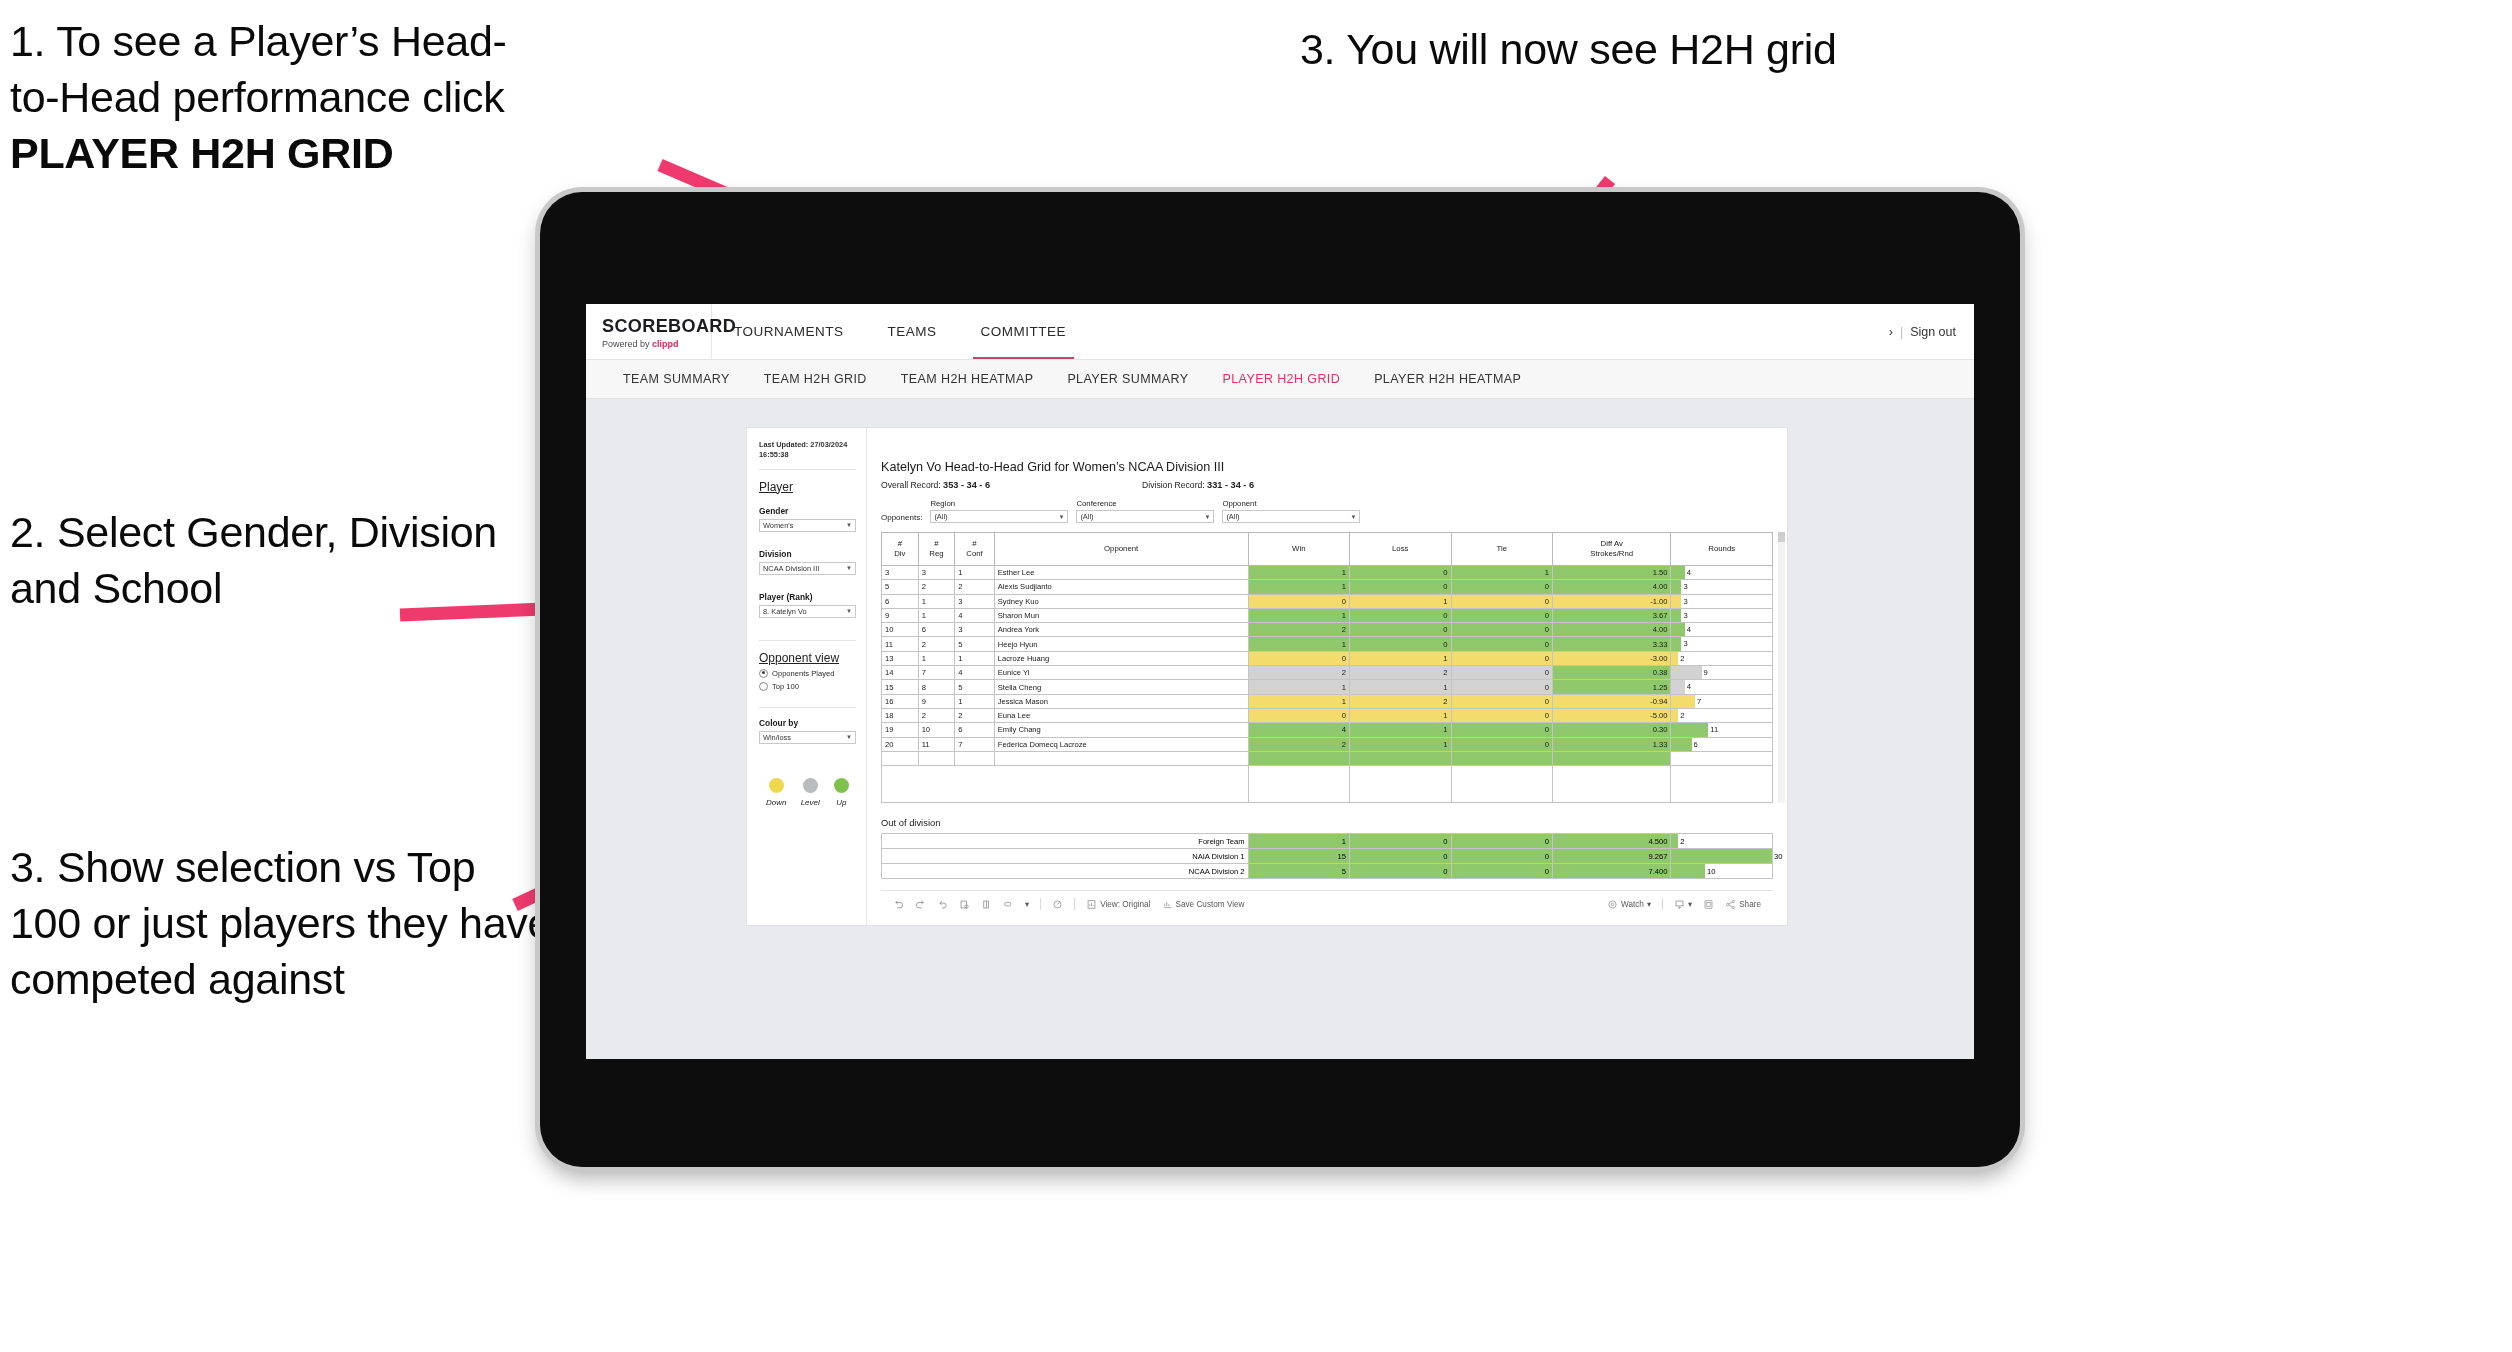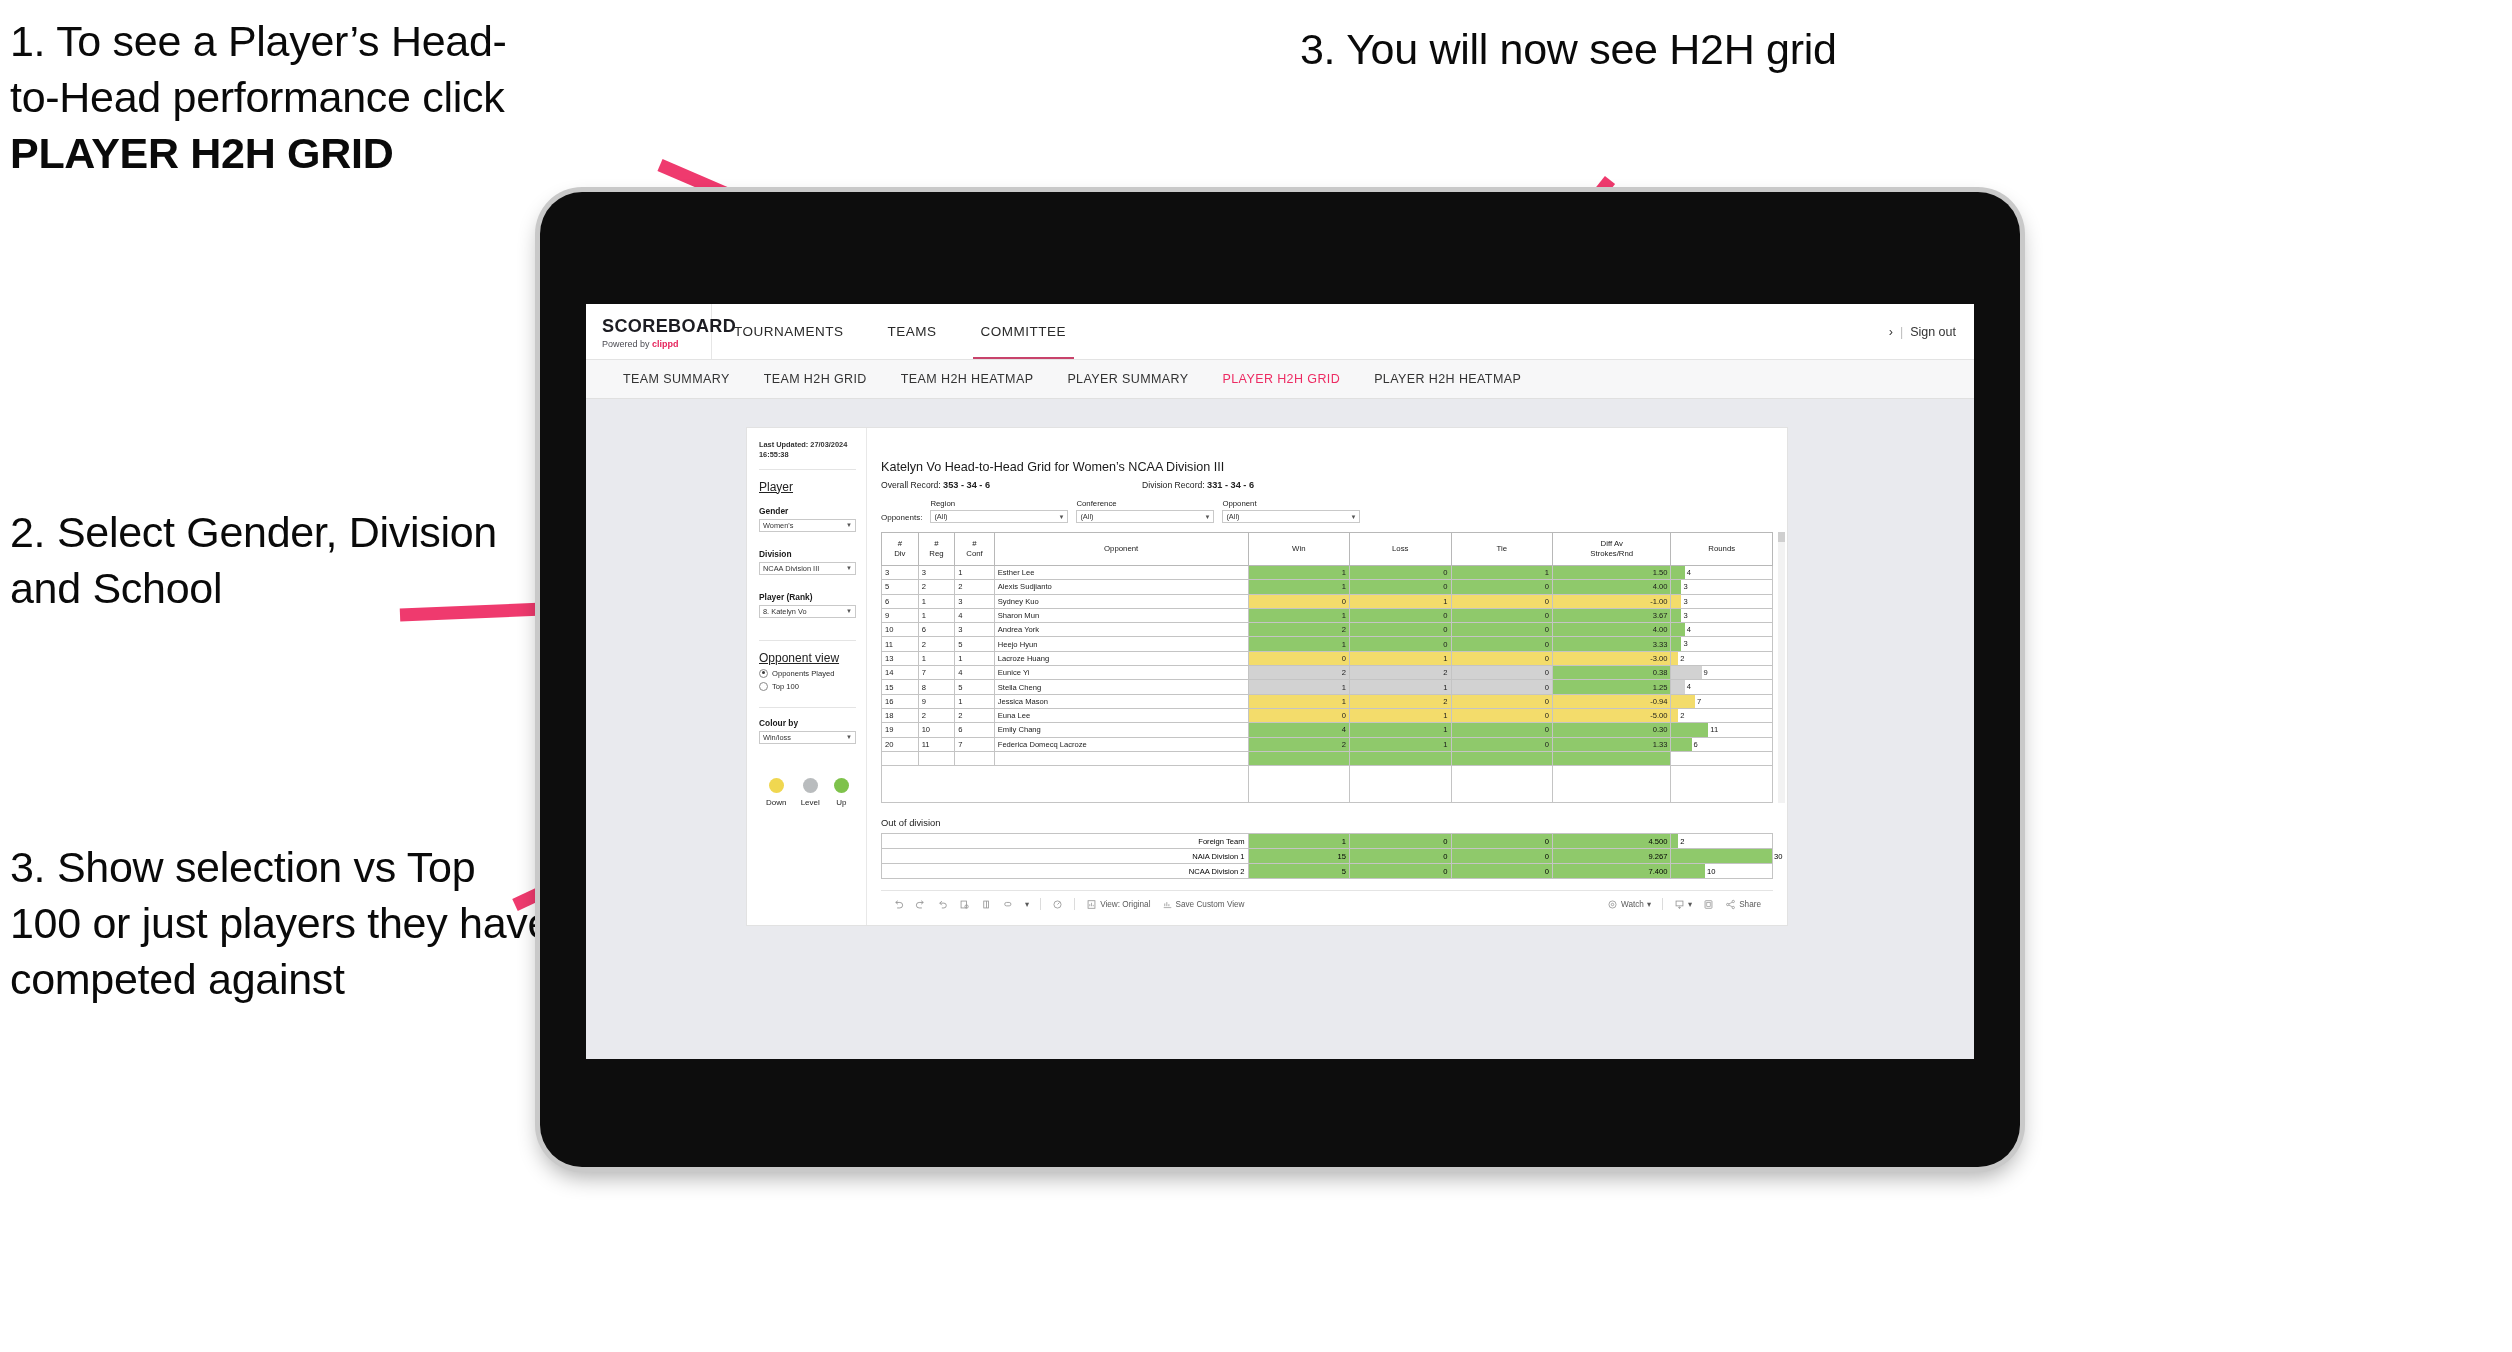--- a/index.html
+++ b/index.html
@@ -70,21 +70,21 @@
   .f-gap{height:17px;}
   .radio-row{display:flex;align-items:center;gap:4px;margin-top:4px;}
   .radio{width:7px;height:7px;border:1px solid #8a8a8a;border-radius:50%;
          background:#fff;position:relative;flex:none;}
   .radio.on::after{content:"";position:absolute;left:1.5px;top:1.5px;
          width:3px;height:3px;border-radius:50%;background:#3b3b3b;}
   .radio-lbl{font-size:7.6px;color:#2a2a2a;}
   .legend{display:flex;justify-content:space-around;margin-top:34px;}
   .lg-item{text-align:center;}
   .dot{width:15px;height:15px;border-radius:50%;margin:0 auto 5px auto;}
-  .lg-lbl{font-size:8px;color:#222;}
+  .lg-lbl{font-size:8px;color:#222;font-style:italic;}
 
   
   .content{flex:1;padding:12px 14px 8px 14px;box-sizing:border-box;margin-top:20px;}
   .viz-title{font-size:12.6px;color:#1a1a1a;margin-bottom:6px;}
   .records{display:flex;font-size:8.6px;color:#222;margin-bottom:9px;}
   .records .r2{margin-left:152px;}
   .records b{font-weight:bold;font-size:9.2px;}
   .opp-filters{display:flex;align-items:flex-end;gap:8px;margin-bottom:9px;}
   .opp-lbl{font-size:8px;color:#222;padding-bottom:1px;}
   .of-box{width:138px;}

